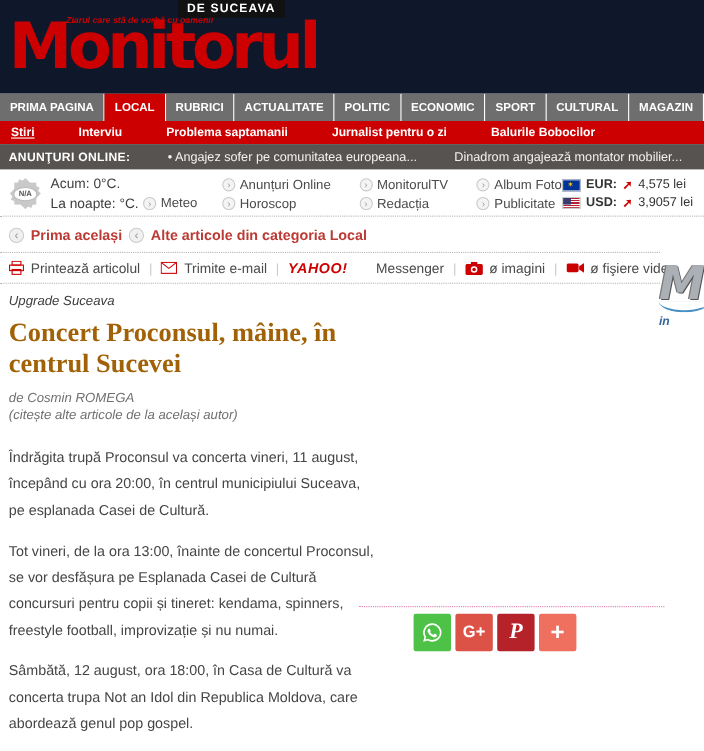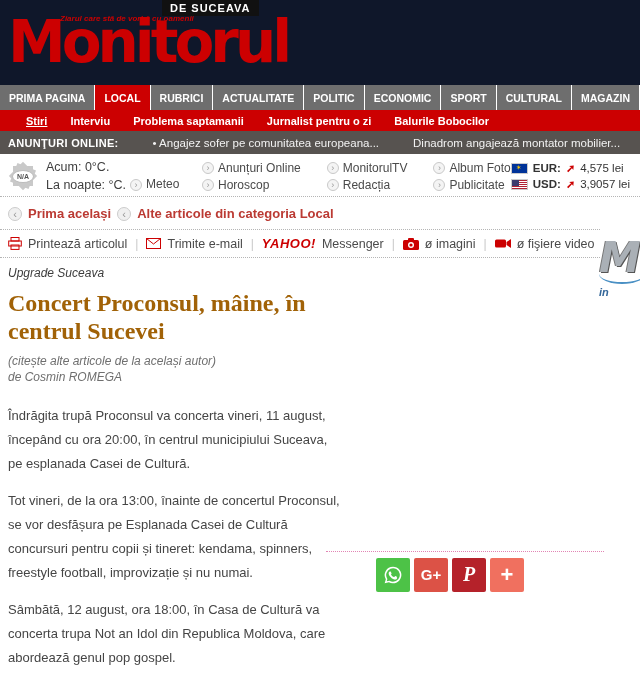--- a/index.html
+++ b/index.html
@@ -18,21 +18,21 @@
 
   
   .mainnav { height:25px; background:#6e6e6e; display:flex; align-items:stretch; }
   .mainnav a { display:flex; align-items:center; padding:0 9px; color:#fff; font-size:10.5px;
                font-weight:bold; text-decoration:none; border-right:1px solid #fff; white-space:nowrap;
                font-stretch:condensed; }
   .mainnav a.active { background:#cc0001; }
   .mainnav .fill { flex:1; border-right:none; }
 
   
-  .subnav { height:21px; background:#cc0001; display:flex; align-items:center; gap:23px; padding:0 26px; }
+  .subnav { height:21px; background:#cc0001; display:flex; align-items:center; gap:40px; padding:0 10px; }
   .subnav a { color:#fff; font-size:11px; font-weight:bold; text-decoration:none; white-space:nowrap; }
   .subnav a.current { text-decoration:underline; }
 
   
   .ticker { height:23px; background:#575350; display:flex; align-items:center; gap:34px;
             padding:0 8px; white-space:nowrap; overflow:hidden; }
   .ticker .tlabel { color:#fff; font-size:11px; font-weight:bold; letter-spacing:.3px; }
   .ticker a { color:#f2f2f2; font-size:11.5px; text-decoration:none; }
 
   
@@ -71,21 +71,21 @@
   .bcirc { display:inline-flex; width:14px; height:14px; border:1px solid #ccc; border-radius:50%;
            background:#f0f0f0; color:#999; font-size:11px; align-items:center; justify-content:center; }
   .breadcrumb a { font-size:13px; font-weight:bold; color:#bb3a33; text-decoration:none; }
 
   
   .toolbar { display:flex; align-items:center; gap:8px; padding:6px 8px 6px 8px; }
   .tool { display:flex; align-items:center; gap:6px; font-size:12.5px; color:#4a4a4a;
           text-decoration:none; white-space:nowrap; }
   .sep { color:#c9c9c9; font-size:12px; }
   .yahoo { color:#cc0001; font-weight:bold; font-style:italic; font-size:13px; letter-spacing:.5px; }
-  .ymsg { color:#4a4a4a; font-size:12.5px; }
+  .ymsg { color:#4a4a4a; font-size:12.5px;margin-left:20px; }
 
   
   .article { padding:8px 8px 0 8px; position:relative; }
   .category { font-size:12px; font-style:italic; color:#3c3c3c; margin-bottom:10px; }
   .title { font-family:"Liberation Serif", serif; font-size:24px; font-weight:bold; color:#a16207;
            line-height:1.15; width:345px; margin-bottom:8px; }
   .byline { font-size:12px; font-style:italic; color:#6f6f6f; line-height:1.35; margin-bottom:18px; }
   .body-wrap { position:relative; }
   .article p.narrow { width:332px; font-size:13px; color:#454545; line-height:1.85; margin-bottom:13px; }
   .article p.wide { width:628px; font-size:13px; color:#454545; line-height:1.85; margin-bottom:13px; }
@@ -267,22 +267,22 @@
       <span>ø fişiere video</span>
     </a>
   </div>
 
   <div class="dotted dot-short"></div>
 
   <div class="article">
     <div class="category">Upgrade Suceava</div>
     <h1 class="title">Concert Proconsul, mâine, în centrul Sucevei</h1>
     <div class="byline">
+      <div>de Cosmin ROMEGA</div>
       <div>(citește alte articole de la același autor)</div>
-      <div>de Cosmin ROMEGA</div>
     </div>
 
     <div class="body-wrap">
       <p class="narrow">Îndrăgita trupă Proconsul va concerta vineri, 11 august, începând cu ora 20:00, în centrul municipiului Suceava, pe esplanada Casei de Cultură.</p>
       <p class="narrow">Tot vineri, de la ora 13:00, înainte de concertul Proconsul, se vor desfășura pe Esplanada Casei de Cultură concursuri pentru copii și tineret: kendama, spinners, freestyle football, improvizație și nu numai.</p>
       <p class="narrow">Sâmbătă, 12 august, ora 18:00, în Casa de Cultură va concerta trupa Not an Idol din Republica Moldova, care abordează genul pop gospel.</p>
 
       <div class="social-zone">
         <div class="redline"></div>
         <div class="social-row">

